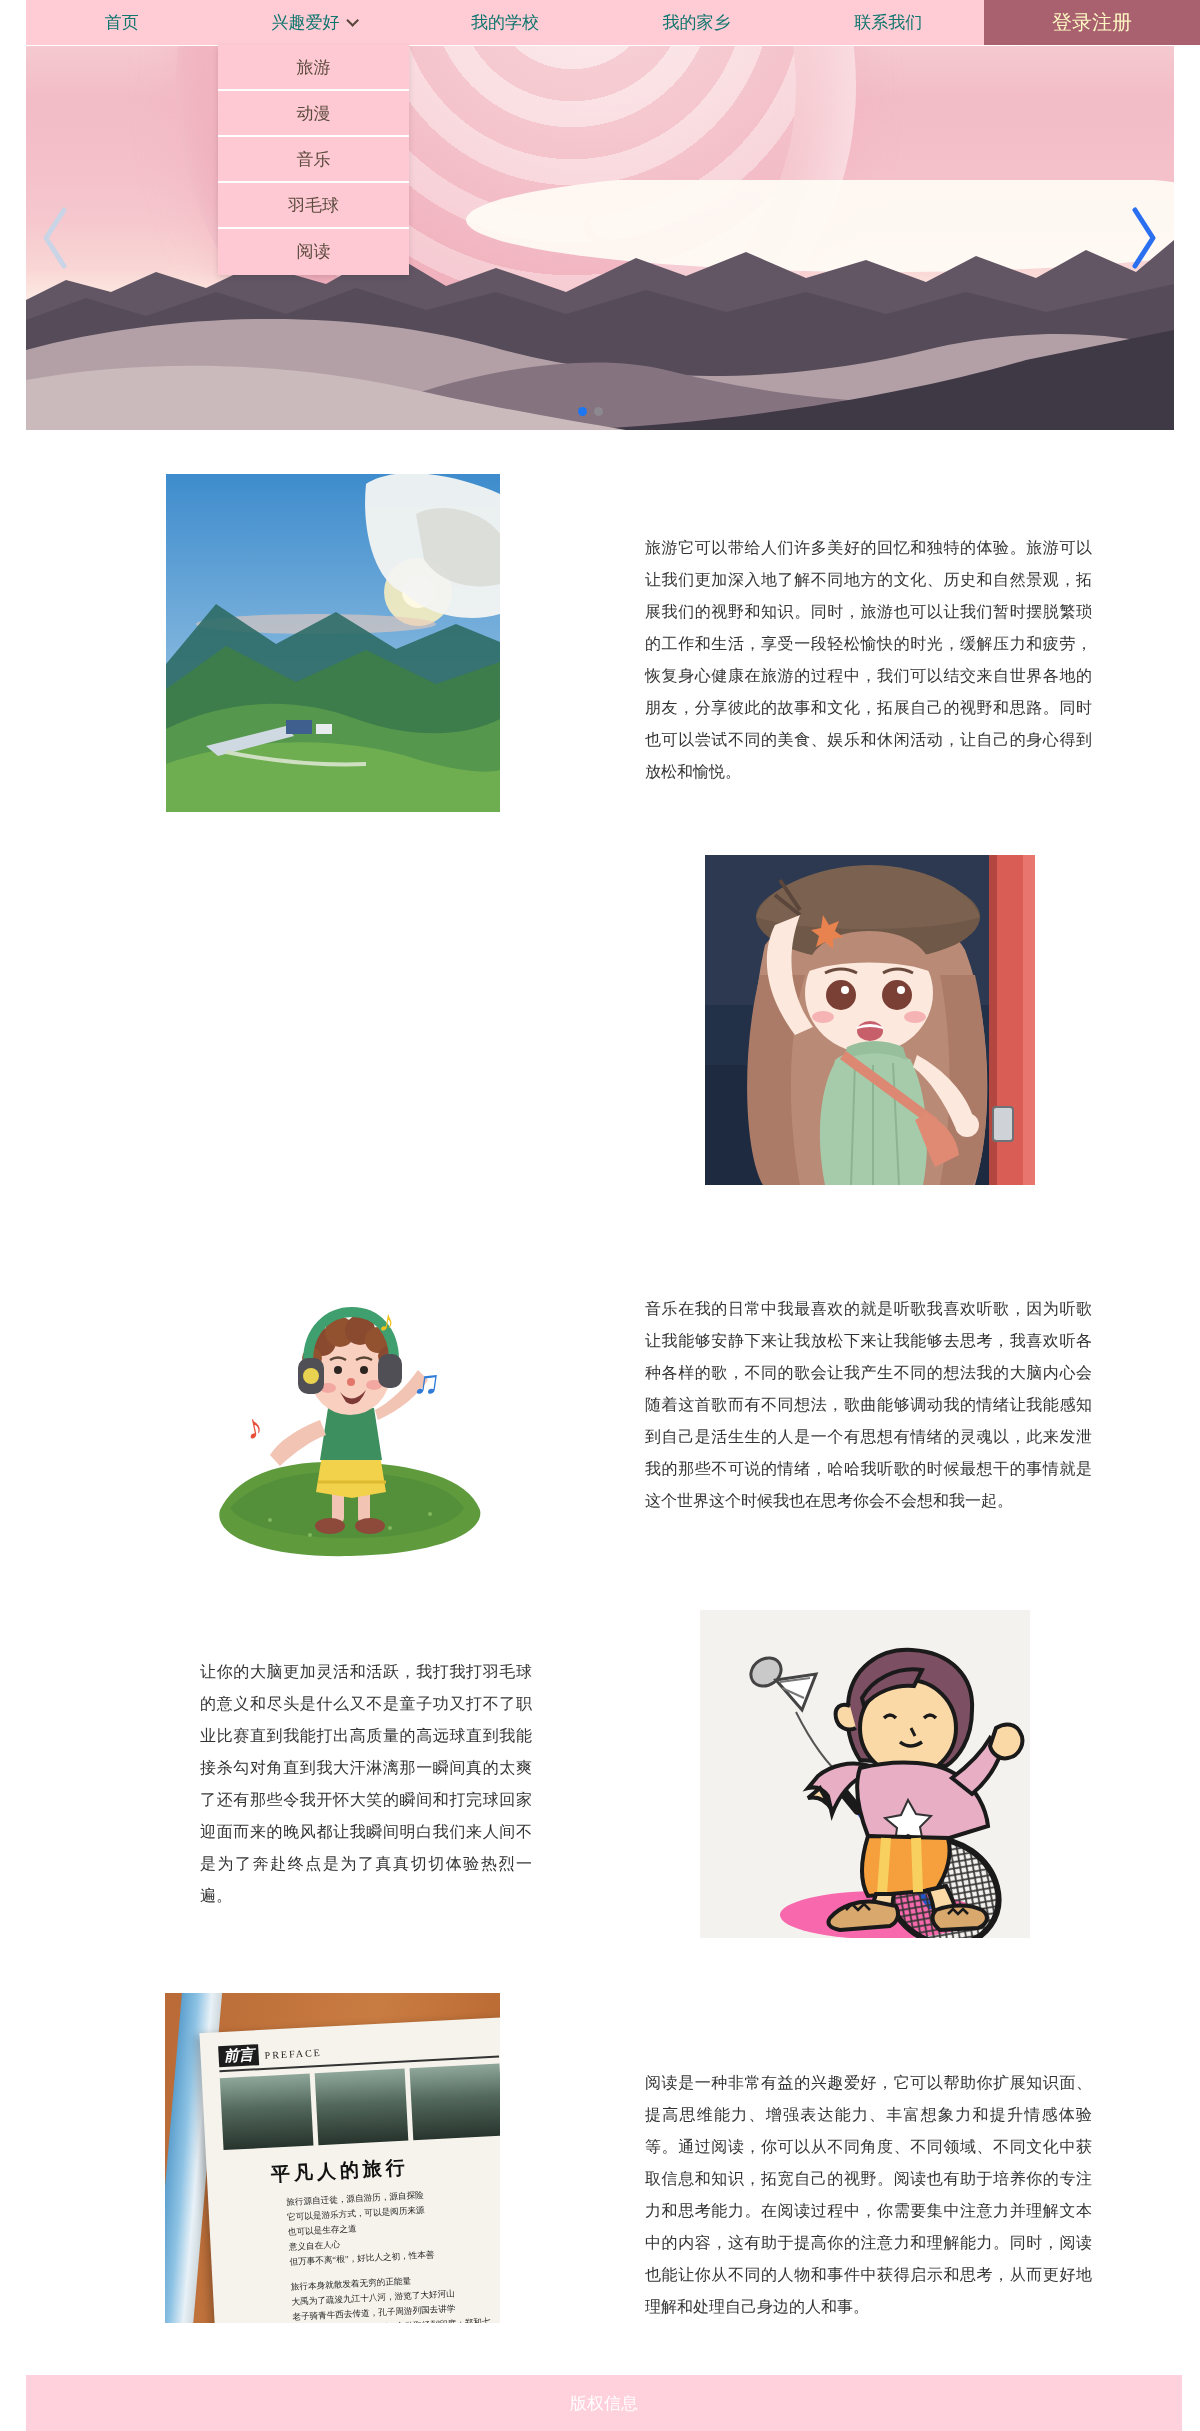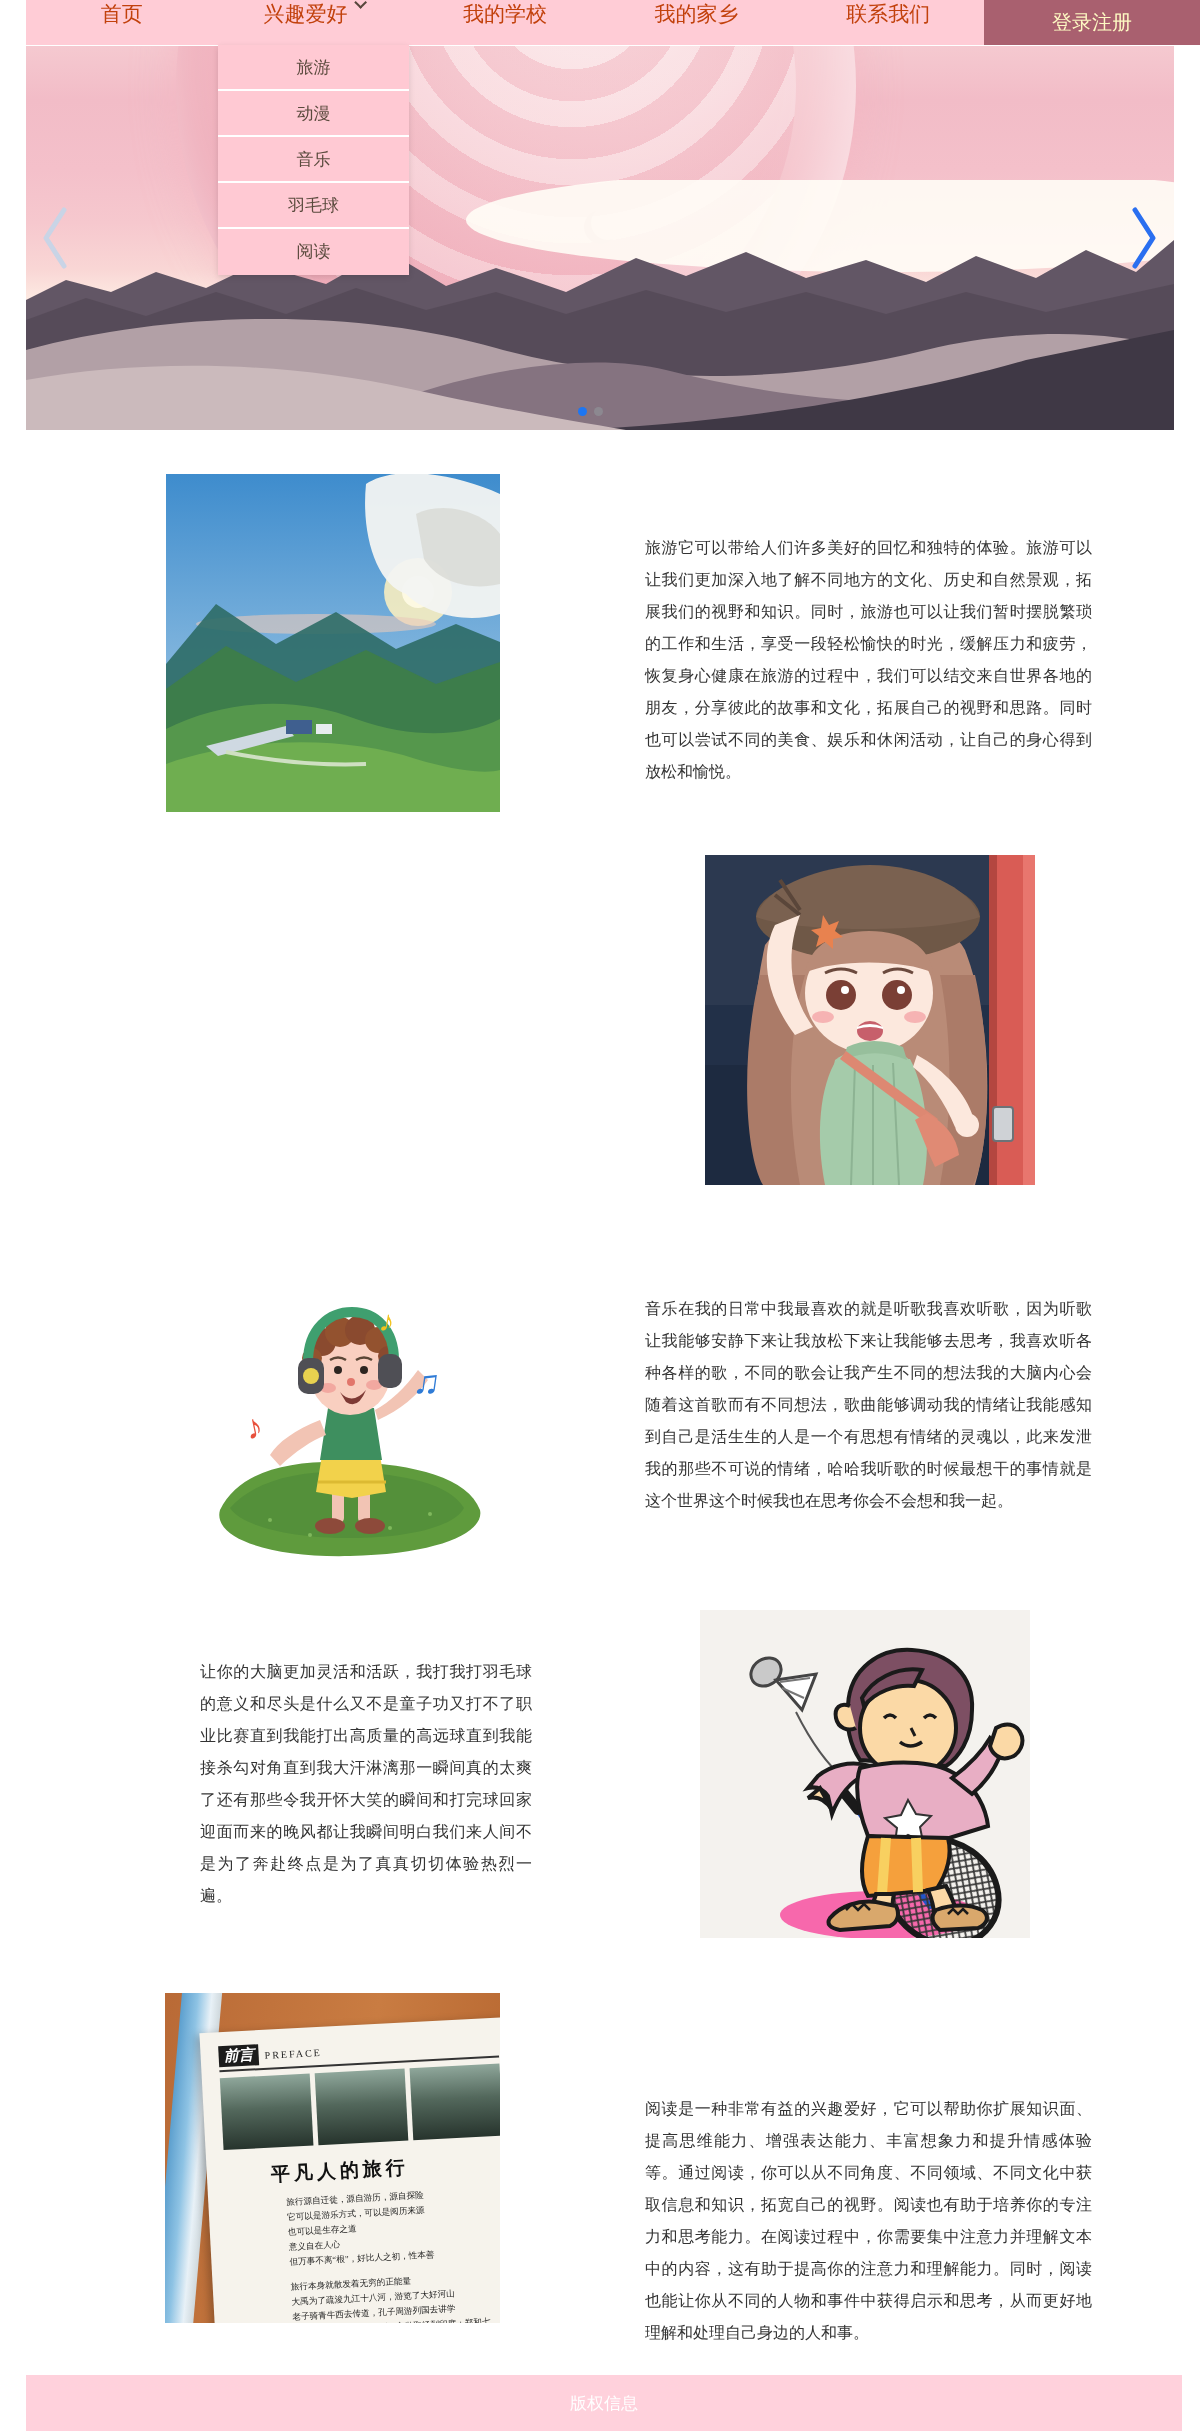--- a/index.html
+++ b/index.html
@@ -2,22 +2,22 @@
 <html><head>
 <meta charset="utf-8">
 <style>
   * { margin:0; padding:0; box-sizing:border-box; }
   html,body { width:1200px; background:#fff; font-family:"Liberation Sans","DejaVu Sans",sans-serif; }
   body { min-height:2431px; }
 
   
   .nav { height:45px; margin-left:26px; display:flex; background:#ffccd6; position:relative; z-index:50; }
   .nav-items { flex:1; display:flex; position:relative; }
-  .nav-item { flex:1; display:flex; justify-content:center; gap:7px;
-              font-size:21px; color:#c2410c; cursor:pointer; }
+  .nav-item { flex:1; display:flex; align-items:center; justify-content:center; gap:7px;
+              font-size:17px; color:#0f766e; cursor:pointer; }
   .chev { width:9px; height:9px; border-right:2.5px solid #57463c; border-bottom:2.5px solid #57463c;
           transform:rotate(45deg) translateY(-3px); display:inline-block; }
   .login-btn { width:216px; background:#a9606f; color:#fef9c3; font-size:20px;
                display:flex; align-items:center; justify-content:center; cursor:pointer; }
   .dropdown { position:absolute; top:45px; left:20%; width:20%; background:#ffc9d3;
               box-shadow:0 2px 6px rgba(0,0,0,.12); }
   .dropdown-item { height:46px; line-height:46px; text-align:center; font-size:17px; color:#5a4a3d;
                    border-bottom:2px solid #ffffff; cursor:pointer; }
   .dropdown-item:last-child { border-bottom:none; }
 
@@ -53,21 +53,21 @@
   .s2 .sec-text { left:97px; top:33px; width:332px; }
   .s2 .img-box { left:605px; top:0; width:330px; height:330px; }
   .s3 { height:300px; margin-top:80px; }
   .s3 .img-box { left:100px; top:5px; width:300px; height:300px; }
   .s3 .sec-text { left:545px; top:28px; width:447px; }
   .s4 { height:328px; margin-top:45px; }
   .s4 .sec-text { left:100px; top:46px; width:332px; }
   .s4 .img-box { left:600px; top:0; width:330px; height:328px; }
   .s5 { height:330px; margin-top:55px; }
   .s5 .img-box { left:65px; top:0; width:335px; height:330px; }
-  .s5 .sec-text { left:545px; top:100px; width:447px; }
+  .s5 .sec-text { left:545px; top:74px; width:447px; }
 
   
   .book { width:100%; height:100%; position:relative; background:linear-gradient(100deg,#b96a36 0%,#c97c42 55%,#b5652f 100%); overflow:hidden; }
   .book-spine { position:absolute; left:2px; top:-8px; width:40px; height:360px; transform:rotate(5deg);
     background:linear-gradient(90deg,#5c9fce 0%,#8ec3e4 40%,#e8f1f7 75%,#cfd8dc 100%); }
   .book-page { position:absolute; left:34px; top:24px; width:310px; height:330px;
     background:#f6f3ec; transform:rotate(-3deg); transform-origin:top right; padding:14px 12px 10px 18px;
     box-shadow:-4px 2px 8px rgba(0,0,0,.25); }
   .bp-header { display:flex; align-items:baseline; gap:6px; border-bottom:2px solid #333; padding-bottom:3px; }
   .bp-cn { background:#1c1c1c; color:#fff; font-weight:bold; font-size:15px; padding:1px 5px; font-style:italic; }

